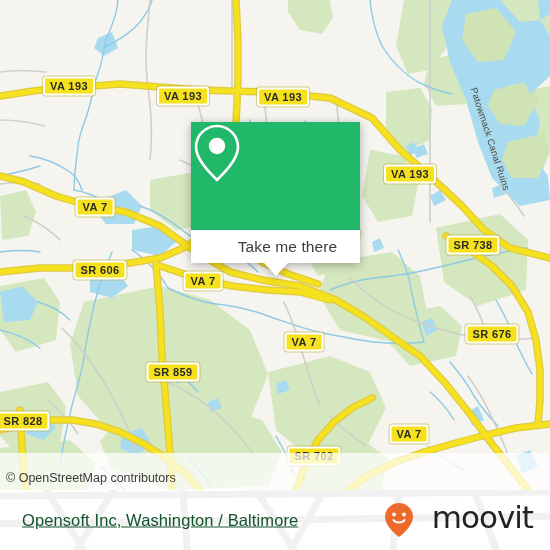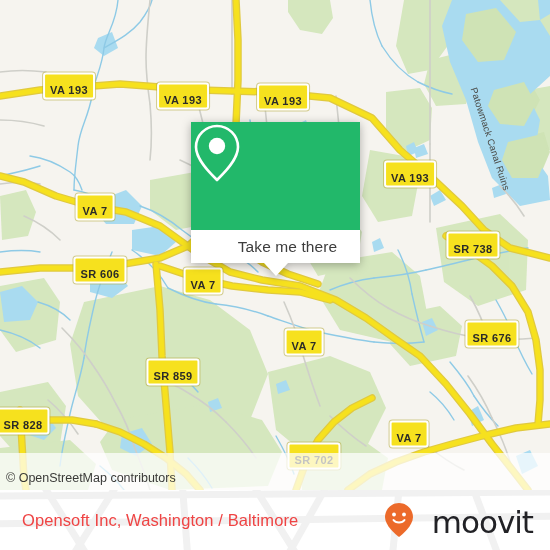--- a/index.html
+++ b/index.html
@@ -20,21 +20,21 @@
   
   .shield{
     position:absolute;
     background:#f6e11e;
     border:2px solid #ffffff;
     border-radius:3px;
     color:#2b2b28;
     font-size:11px;
     font-weight:bold;
     letter-spacing:.4px;
-    padding:9px 5px 2px 5px;
+    padding:1px 5px 2px 5px;
     line-height:12px;
     white-space:nowrap;
     box-shadow:0 0 0 1px rgba(180,170,60,.55);
     transform:translate(-50%,-50%);
     font-family:"Liberation Sans", sans-serif;
   }
 
   .rivlabel{
     position:absolute;
     font-size:9.5px;
@@ -78,25 +78,25 @@
   }
 
   
   #footer{
     position:absolute;left:0;top:490px;width:550px;height:60px;
     background:#ffffff;overflow:hidden;
   }
   #footer-bgsvg{position:absolute;left:0;top:0;opacity:1;}
   #footer-title{
     position:absolute;left:22px;top:50%;transform:translateY(-50%);
-    font-size:16.5px;color:#ef4444;white-space:nowrap;letter-spacing:.1px;
+    font-size:16.5px;color:#14532d;white-space:nowrap;letter-spacing:.1px;text-decoration:underline;
   }
   #brand{
     position:absolute;right:17px;top:50%;transform:translateY(-50%);
-    display:flex;align-items:flex-end;gap:18px;
+    display:flex;align-items:flex-start;gap:18px;
   }
   #brand-word{
     font-size:31px;color:#222226;letter-spacing:-1px;
     line-height:31px;font-family:"DejaVu Sans", sans-serif;
   }
 </style>
 </head>
 <body>
 
 <div id="root">

